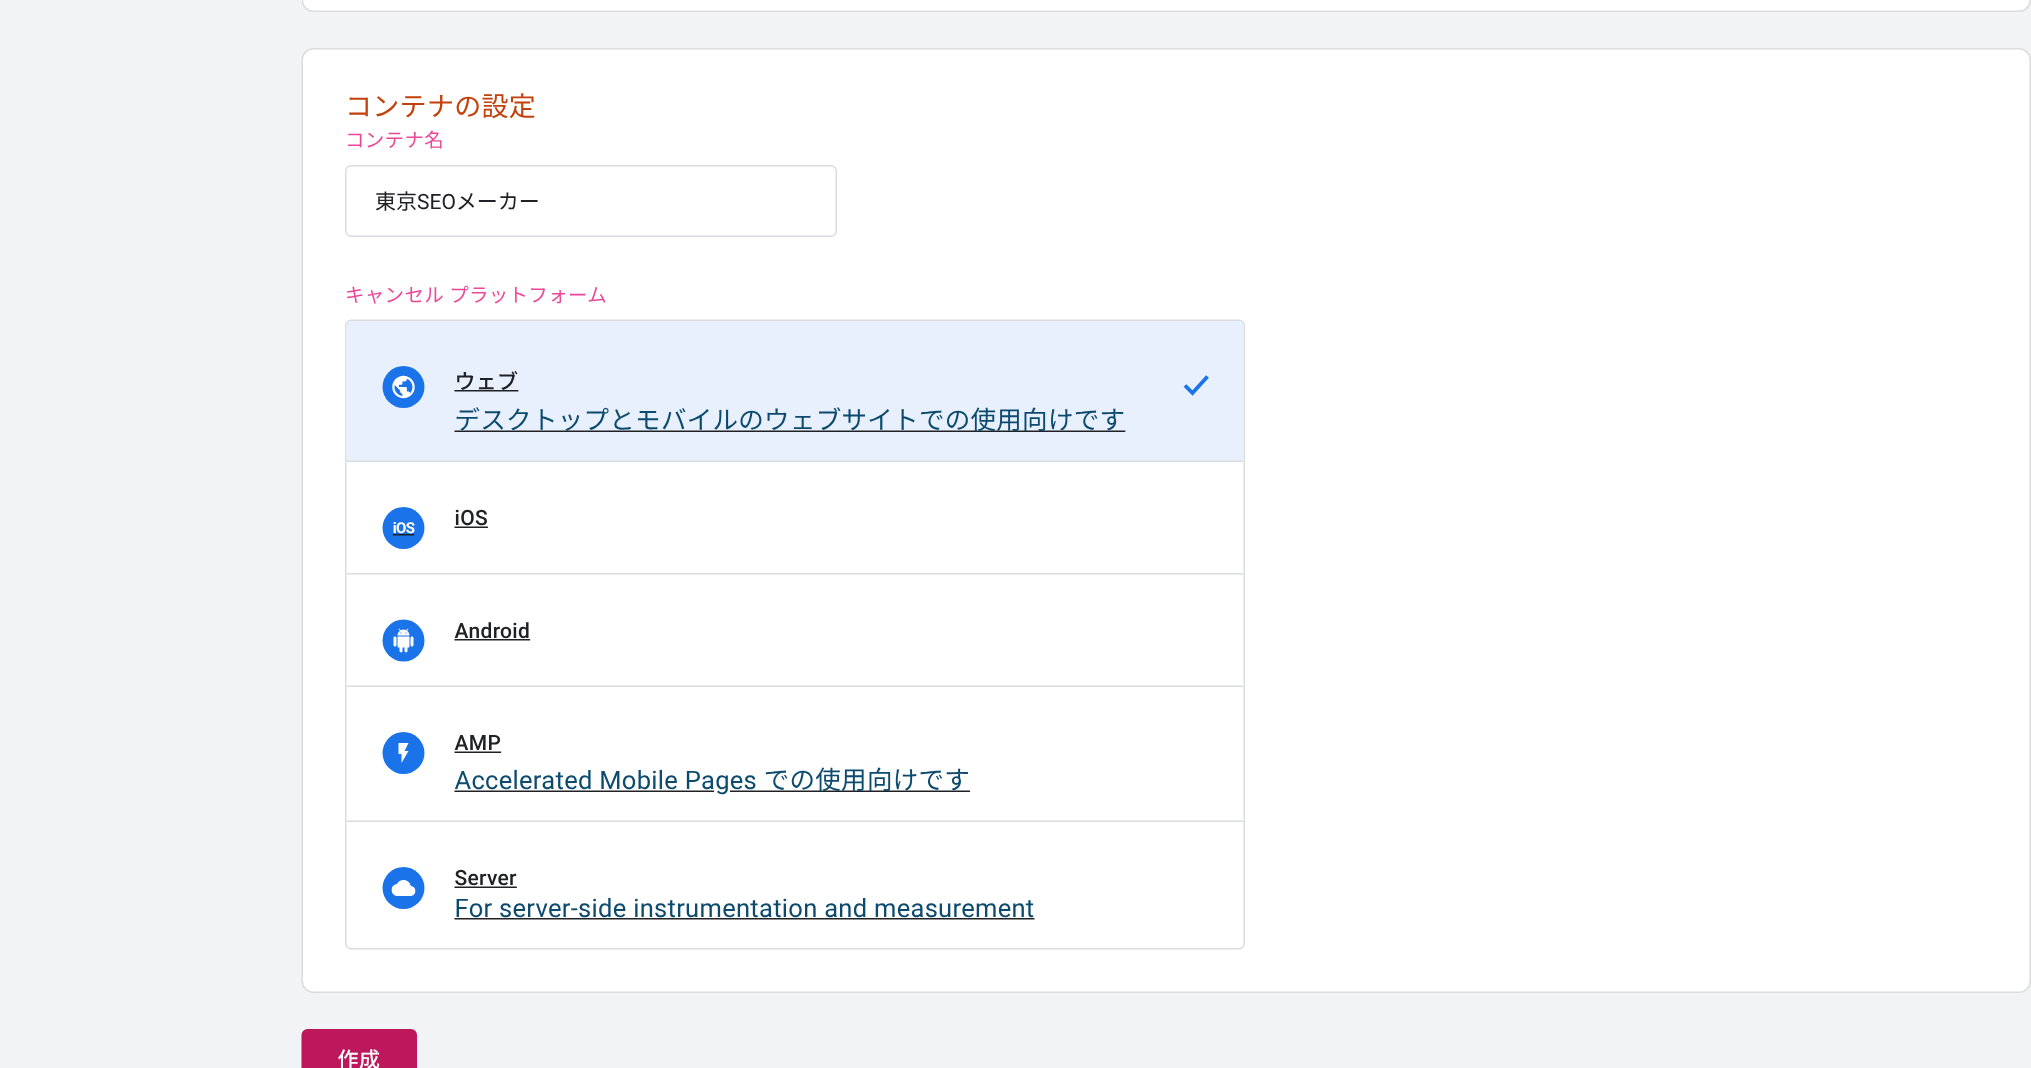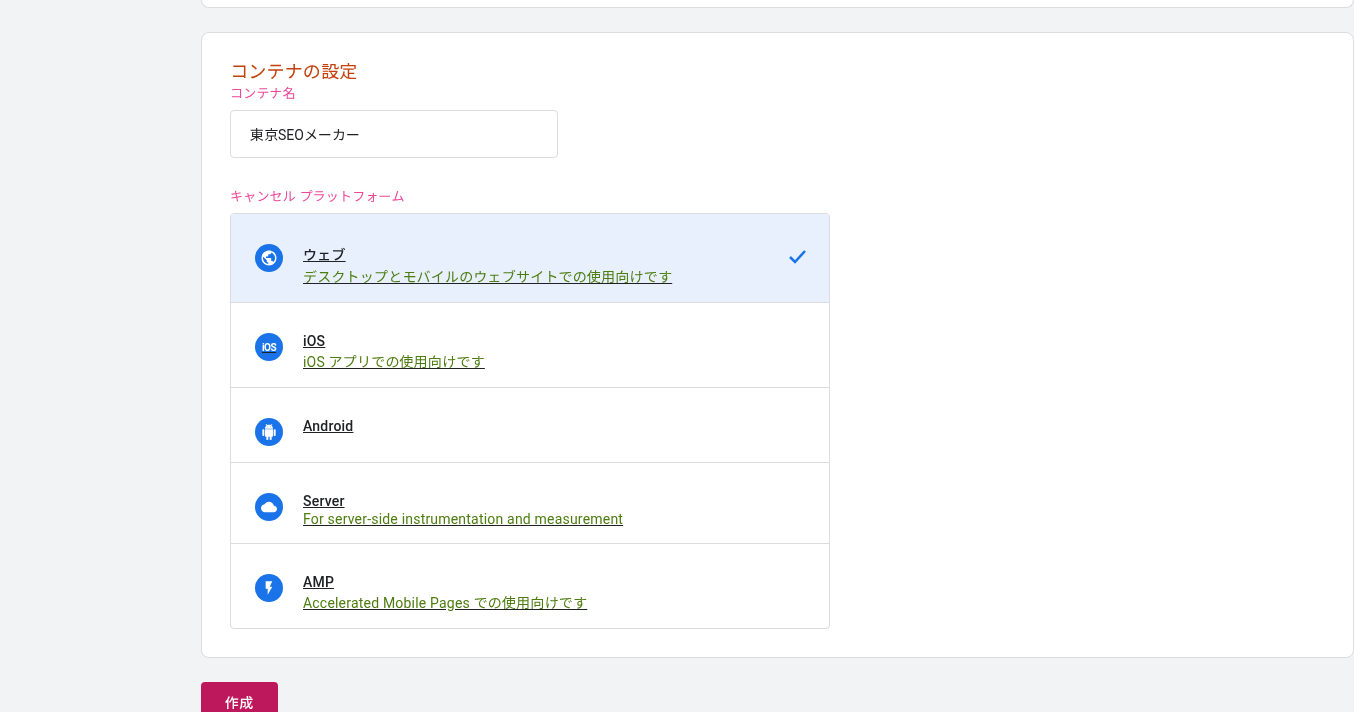--- a/index.html
+++ b/index.html
@@ -101,22 +101,22 @@
       flex: 1;
     }
     .platform-title {
       font-size: 14px;
       color: #202124;
       font-weight: 500;
       margin-bottom: 2px;
       letter-spacing: 0.2px;
     }
     .platform-desc {
-      font-size: 14px;
-      color: #4d7c0f;
+      font-size: 17px;
+      color: #0c4a6e;
       letter-spacing: 0.2px;
     }
     .check-icon {
       width: 24px;
       height: 24px;
       flex-shrink: 0;
     }
     .check-icon svg {
       stroke: #1a73e8;
       fill: none;
@@ -190,56 +190,55 @@
             </svg>
         </div>
       </div>
 
       <div class="platform-item">
         <div class="platform-icon">
           <span class="ios-text">iOS</span>
         </div>
         <div class="platform-text">
           <div class="platform-title">iOS</div>
-          <div class="platform-desc">iOS アプリでの使用向けです</div>
         </div>
       </div>
 
       <div class="platform-item">
         <div class="platform-icon">
           <svg width="16" height="16" viewBox="0 0 24 24">
               <path d="M6 18c0 .55.45 1 1 1h1v3.5c0 .83.67 1.5 1.5 1.5s1.5-.67 1.5-1.5V19h2v3.5c0 .83.67 1.5 1.5 1.5s1.5-.67 1.5-1.5V19h1c.55 0 1-.45 1-1V8H6v10zM3.5 8C2.67 8 2 8.67 2 9.5v7c0 .83.67 1.5 1.5 1.5S5 17.33 5 16.5v-7C5 8.67 4.33 8 3.5 8zm17 0c-.83 0-1.5.67-1.5 1.5v7c0 .83.67 1.5 1.5 1.5s1.5-.67 1.5-1.5v-7c0-.83-.67-1.5-1.5-1.5zm-4.97-5.84l1.3-1.3c.2-.2.2-.51 0-.71-.2-.2-.51-.2-.71 0l-1.48 1.48C13.85 1.23 12.95 1 12 1c-.96 0-1.86.23-2.66.63L7.85.15c-.2-.2-.51-.2-.71 0-.2.2-.2.51 0 .71l1.31 1.31C6.97 3.26 6 5.01 6 7h12c0-1.99-.97-3.75-2.47-4.84zM10 5H9V4h1v1zm5 0h-1V4h1v1z"></path>
             </svg>
         </div>
         <div class="platform-text">
           <div class="platform-title">Android</div>
         </div>
       </div>
 
       <div class="platform-item">
         <div class="platform-icon">
           <svg width="16" height="16" viewBox="0 0 24 24">
+              <path d="M7 2v11h3v9l7-12h-4l4-8z"></path>
+            </svg>
+        </div>
+        <div class="platform-text">
+          <div class="platform-title">AMP</div>
+          <div class="platform-desc">Accelerated Mobile Pages での使用向けです</div>
+        </div>
+      </div>
+
+      <div class="platform-item">
+        <div class="platform-icon">
+          <svg width="16" height="16" viewBox="0 0 24 24">
               <path d="M19.35 10.04C18.67 6.59 15.64 4 12 4 9.11 4 6.6 5.64 5.35 8.04 2.34 8.36 0 10.91 0 14c0 3.31 2.69 6 6 6h13c2.76 0 5-2.24 5-5 0-2.64-2.05-4.78-4.65-4.96z"></path>
             </svg>
         </div>
         <div class="platform-text">
           <div class="platform-title">Server</div>
           <div class="platform-desc">For server-side instrumentation and measurement</div>
-        </div>
-      </div>
-
-      <div class="platform-item">
-        <div class="platform-icon">
-          <svg width="16" height="16" viewBox="0 0 24 24">
-              <path d="M7 2v11h3v9l7-12h-4l4-8z"></path>
-            </svg>
-        </div>
-        <div class="platform-text">
-          <div class="platform-title">AMP</div>
-          <div class="platform-desc">Accelerated Mobile Pages での使用向けです</div>
         </div>
       </div>
 
     </div>
   </div>
 
   <div class="button-row">
     <button class="btn btn-primary">作成</button>
   </div>
 </div>

